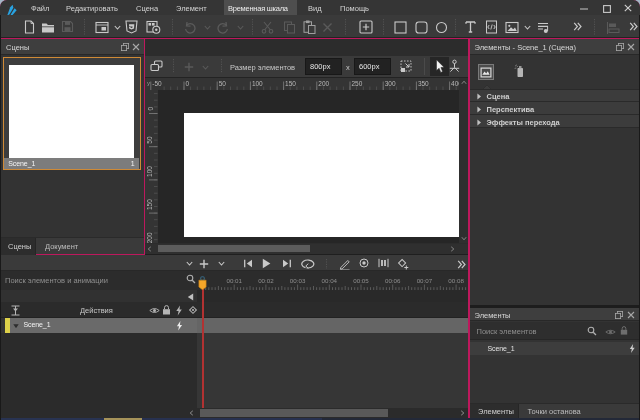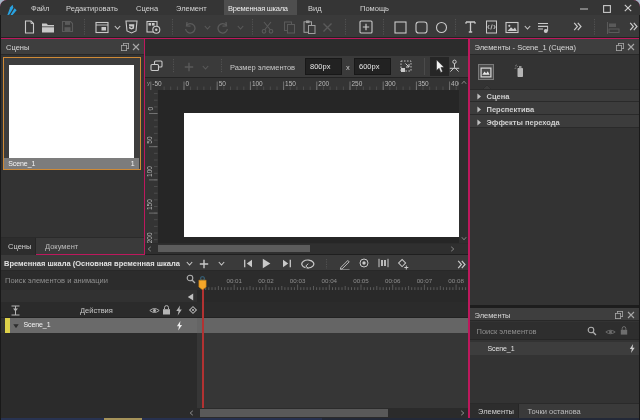--- a/index.html
+++ b/index.html
@@ -20,21 +20,21 @@
   <svg class="ico" style="left:6px;top:3px" width="12" height="13" viewBox="0 0 12 13">
     <path d="M1.2 12.5 L4.2 4.2 L6.6 1.8 L7.4 4.8 L3.4 11.4 Z" fill="#29a3e2"></path>
     <path d="M4.6 11.8 L8.6 5.2 L10.6 7.2 L6.2 12.4 Z" fill="#29a3e2"></path>
   </svg>
   <div class="txt" style="left:31px;top:4px;color:#d4d4d4;">Файл</div>
   <div class="txt" style="left:66px;top:4px;color:#d4d4d4;">Редактировать</div>
   <div class="txt" style="left:136px;top:4px;color:#d4d4d4;">Сцена</div>
   <div class="txt" style="left:176px;top:4px;color:#d4d4d4;">Элемент</div>
   <div class="txt" style="left:228px;top:4px;color:#ececec;letter-spacing:-0.25px;">Временная шкала</div>
   <div class="txt" style="left:308px;top:4px;color:#d4d4d4;">Вид</div>
-  <div class="txt" style="left:340px;top:4px;color:#d4d4d4;margin-left:20px;">Помощь</div>
+  <div class="txt" style="left:340px;top:4px;color:#d4d4d4;">Помощь</div>
   <svg class="ico" style="left:580px;top:8px" width="8" height="2" viewBox="0 0 8 2">
       <path d="M0 1 H8" stroke="#c8c8c8" stroke-width="1.1"></path>
     </svg>
   <svg class="ico" style="left:603px;top:5px" width="8" height="8" viewBox="0 0 8 8">
       <rect x="0.6" y="0.6" width="6.8" height="6.8" fill="none" stroke="#c8c8c8" stroke-width="1.1"></rect>
     </svg>
   <svg class="ico" style="left:624px;top:4px" width="8" height="8" viewBox="0 0 8 8">
       <path d="M0.8 0.8 L7.2 7.2 M7.2 0.8 L0.8 7.2" stroke="#d0d0d0" stroke-width="1.1"></path>
     </svg>
 
@@ -207,21 +207,20 @@
           <path d="M1.2 0.8 L3.8 3 L1.2 5.2" stroke="#909090" fill="none" stroke-width="0.9"></path>
         </svg>
     </div>
     <div class="abs" style="left:314px;top:204.5px;width:9px;height:10px;background:#2f2f2f;"></div>
     <div class="abs" style="left:0;top:214.5px;width:323px;height:1.5px;background:#1f1f1f;"></div>
   </div>
 
   <div class="abs" style="left:0;top:255px;width:468px;height:163px;background:#333333;">
 
     <div class="abs" style="left:0;top:0;width:468px;height:16px;background:#3a3a3a;border-bottom:1px solid #282828;"></div>
-    <div class="txt" style="left:4px;top:4px;color:#e2e2e2;font-weight:bold;">Временная шкала (Основная временная шкала</div>
     <div id="tltoolbar"></div>
 
     <div class="abs" style="left:0;top:16px;width:197px;height:19px;background:#2c2c2c;"></div>
     <div class="txt" style="left:5px;top:21px;color:#8f8f8f;">Поиск элементов и анимации</div>
     <svg class="ico" style="left:186px;top:19px" width="10" height="10" viewBox="0 0 10 10">
         <circle cx="4" cy="4" r="2.8" fill="none" stroke="#b0b0b0" stroke-width="1.1"></circle>
         <path d="M6.2 6.2 L9 9" stroke="#b0b0b0" stroke-width="1.3"></path>
       </svg>
     <div class="abs" style="left:197px;top:16px;width:271px;height:19px;background:#2c2c2c;" id="truler">
         <svg width="271" height="19" viewBox="0 0 271 19">

